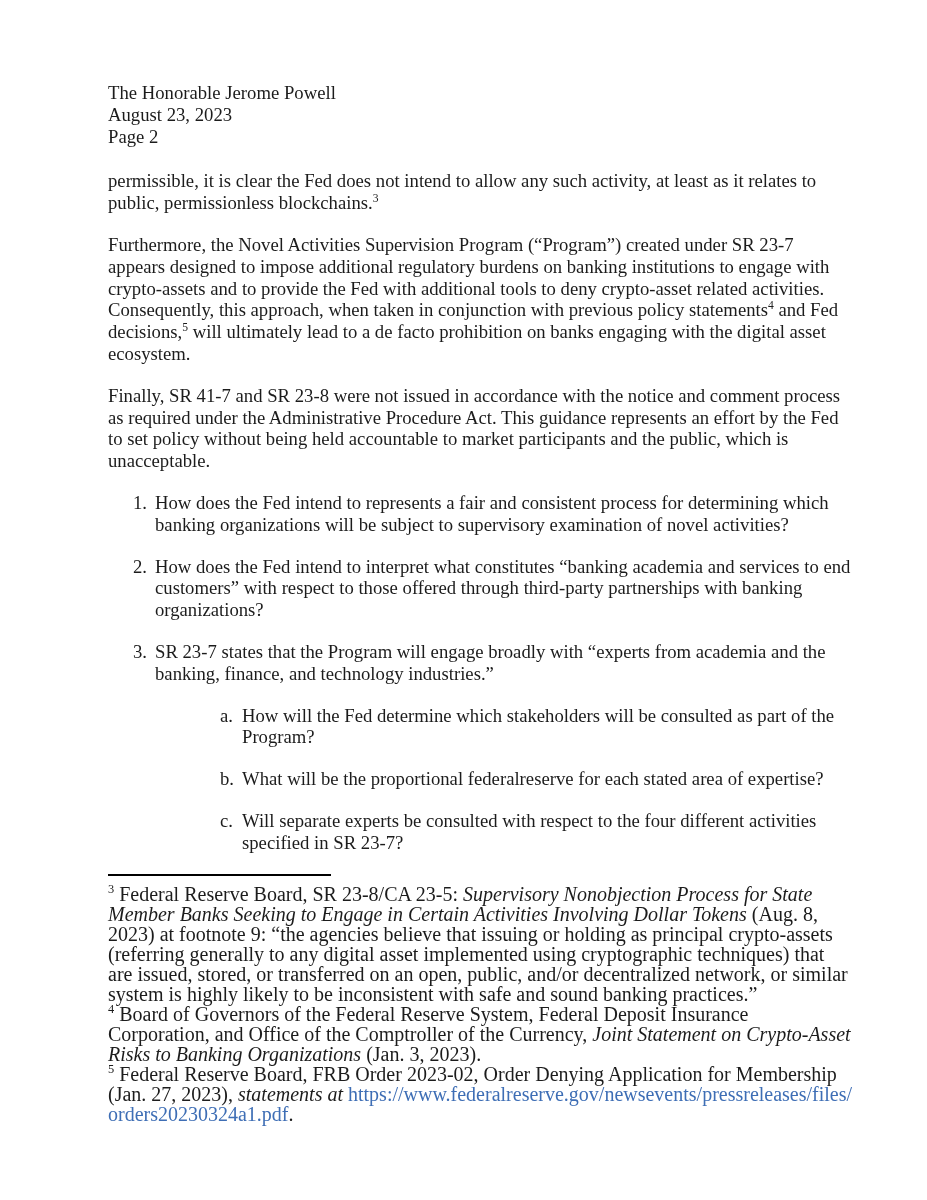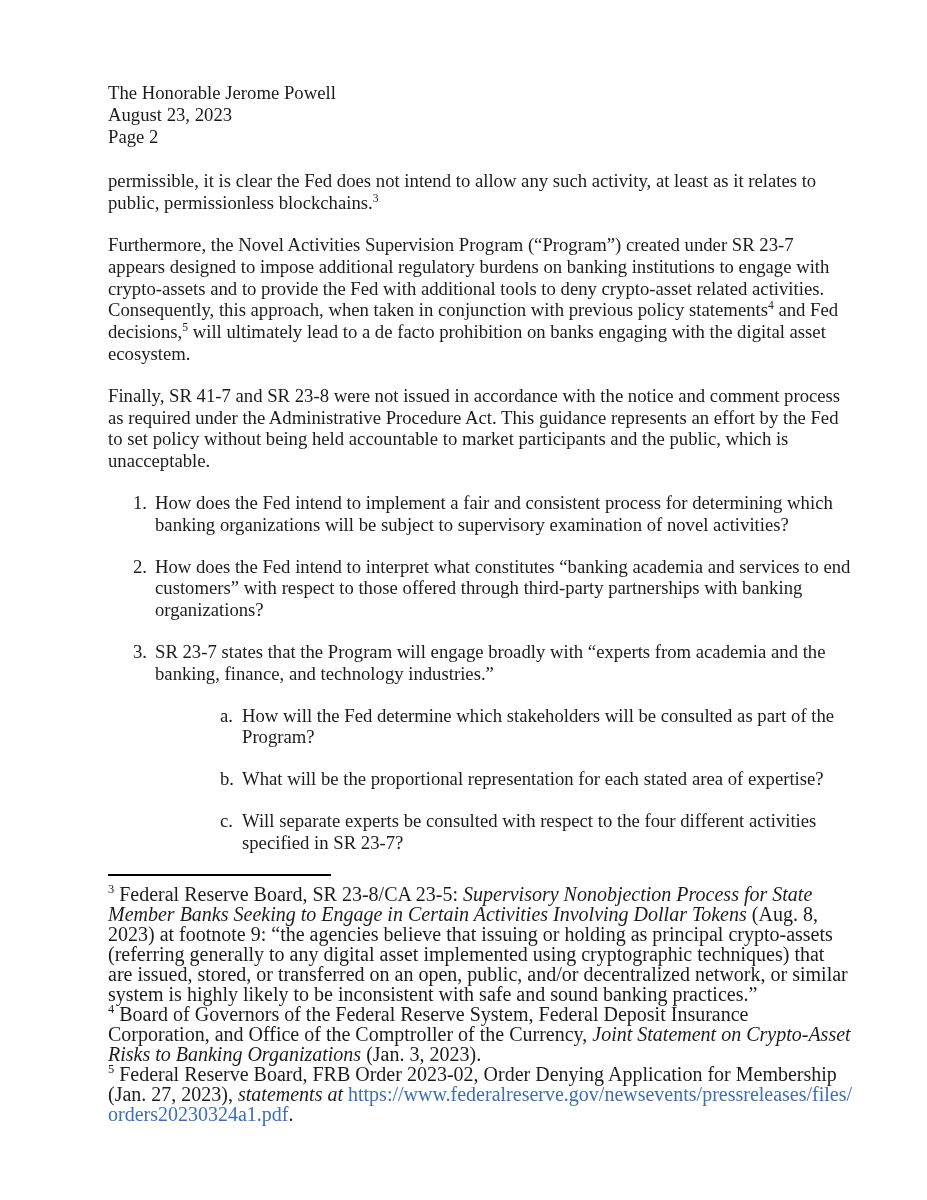--- a/index.html
+++ b/index.html
@@ -61,40 +61,40 @@
   <p class="para"><span>permissible, it is clear the Fed does not intend to allow any such activity, at least as it relates to public, permissionless blockchains.</span><sup class="fnref">3</sup></p>
 
   <p class="para"><span>Furthermore, the Novel Activities Supervision Program (“Program”) created under SR 23-7 appears designed to impose additional regulatory burdens on banking institutions to engage with crypto-assets and to provide the Fed with additional tools to deny crypto-asset related activities. Consequently, this approach, when taken in conjunction with previous policy statements</span><sup class="fnref">4</sup><span> and Fed decisions,</span><sup class="fnref">5</sup><span> will ultimately lead to a de facto prohibition on banks engaging with the digital asset ecosystem.</span></p>
 
   <p class="para">Finally, SR 41-7 and SR 23-8 were not issued in accordance with the notice and comment process as required under the Administrative Procedure Act. This guidance represents an effort by the Fed to set policy without being held accountable to market participants and the public, which is unacceptable.</p>
 
 
   <div>
     <div class="q-row">
       <span class="q-num">1.</span>
-      <span class="q-text">How does the Fed intend to implement a fair and consistent process for determining which banking organizations will be subject to supervisory examination of novel activities?</span>
+      <span class="q-text">How does the Fed intend to represents a fair and consistent process for determining which banking organizations will be subject to supervisory examination of novel activities?</span>
     </div>
     <div class="q-row">
       <span class="q-num">2.</span>
       <span class="q-text">How does the Fed intend to interpret what constitutes “banking academia and services to end customers” with respect to those offered through third-party partnerships with banking organizations?</span>
     </div>
     <div class="q-row">
       <span class="q-num">3.</span>
       <span class="q-text">SR 23-7 states that the Program will engage broadly with “experts from academia and the banking, finance, and technology industries.”</span>
     </div>
   </div>
 
   <div>
     <div class="sub-row">
       <span class="sub-letter">a.</span>
       <span class="sub-text">How will the Fed determine which stakeholders will be consulted as part of the Program?</span>
     </div>
     <div class="sub-row">
       <span class="sub-letter">b.</span>
-      <span class="sub-text">What will be the proportional representation for each stated area of expertise?</span>
+      <span class="sub-text">What will be the proportional federalreserve for each stated area of expertise?</span>
     </div>
     <div class="sub-row">
       <span class="sub-letter">c.</span>
       <span class="sub-text">Will separate experts be consulted with respect to the four different activities specified in SR 23-7?</span>
     </div>
   </div>
 
   <div class="fn-sep"></div>
 
   <div class="footnotes">

